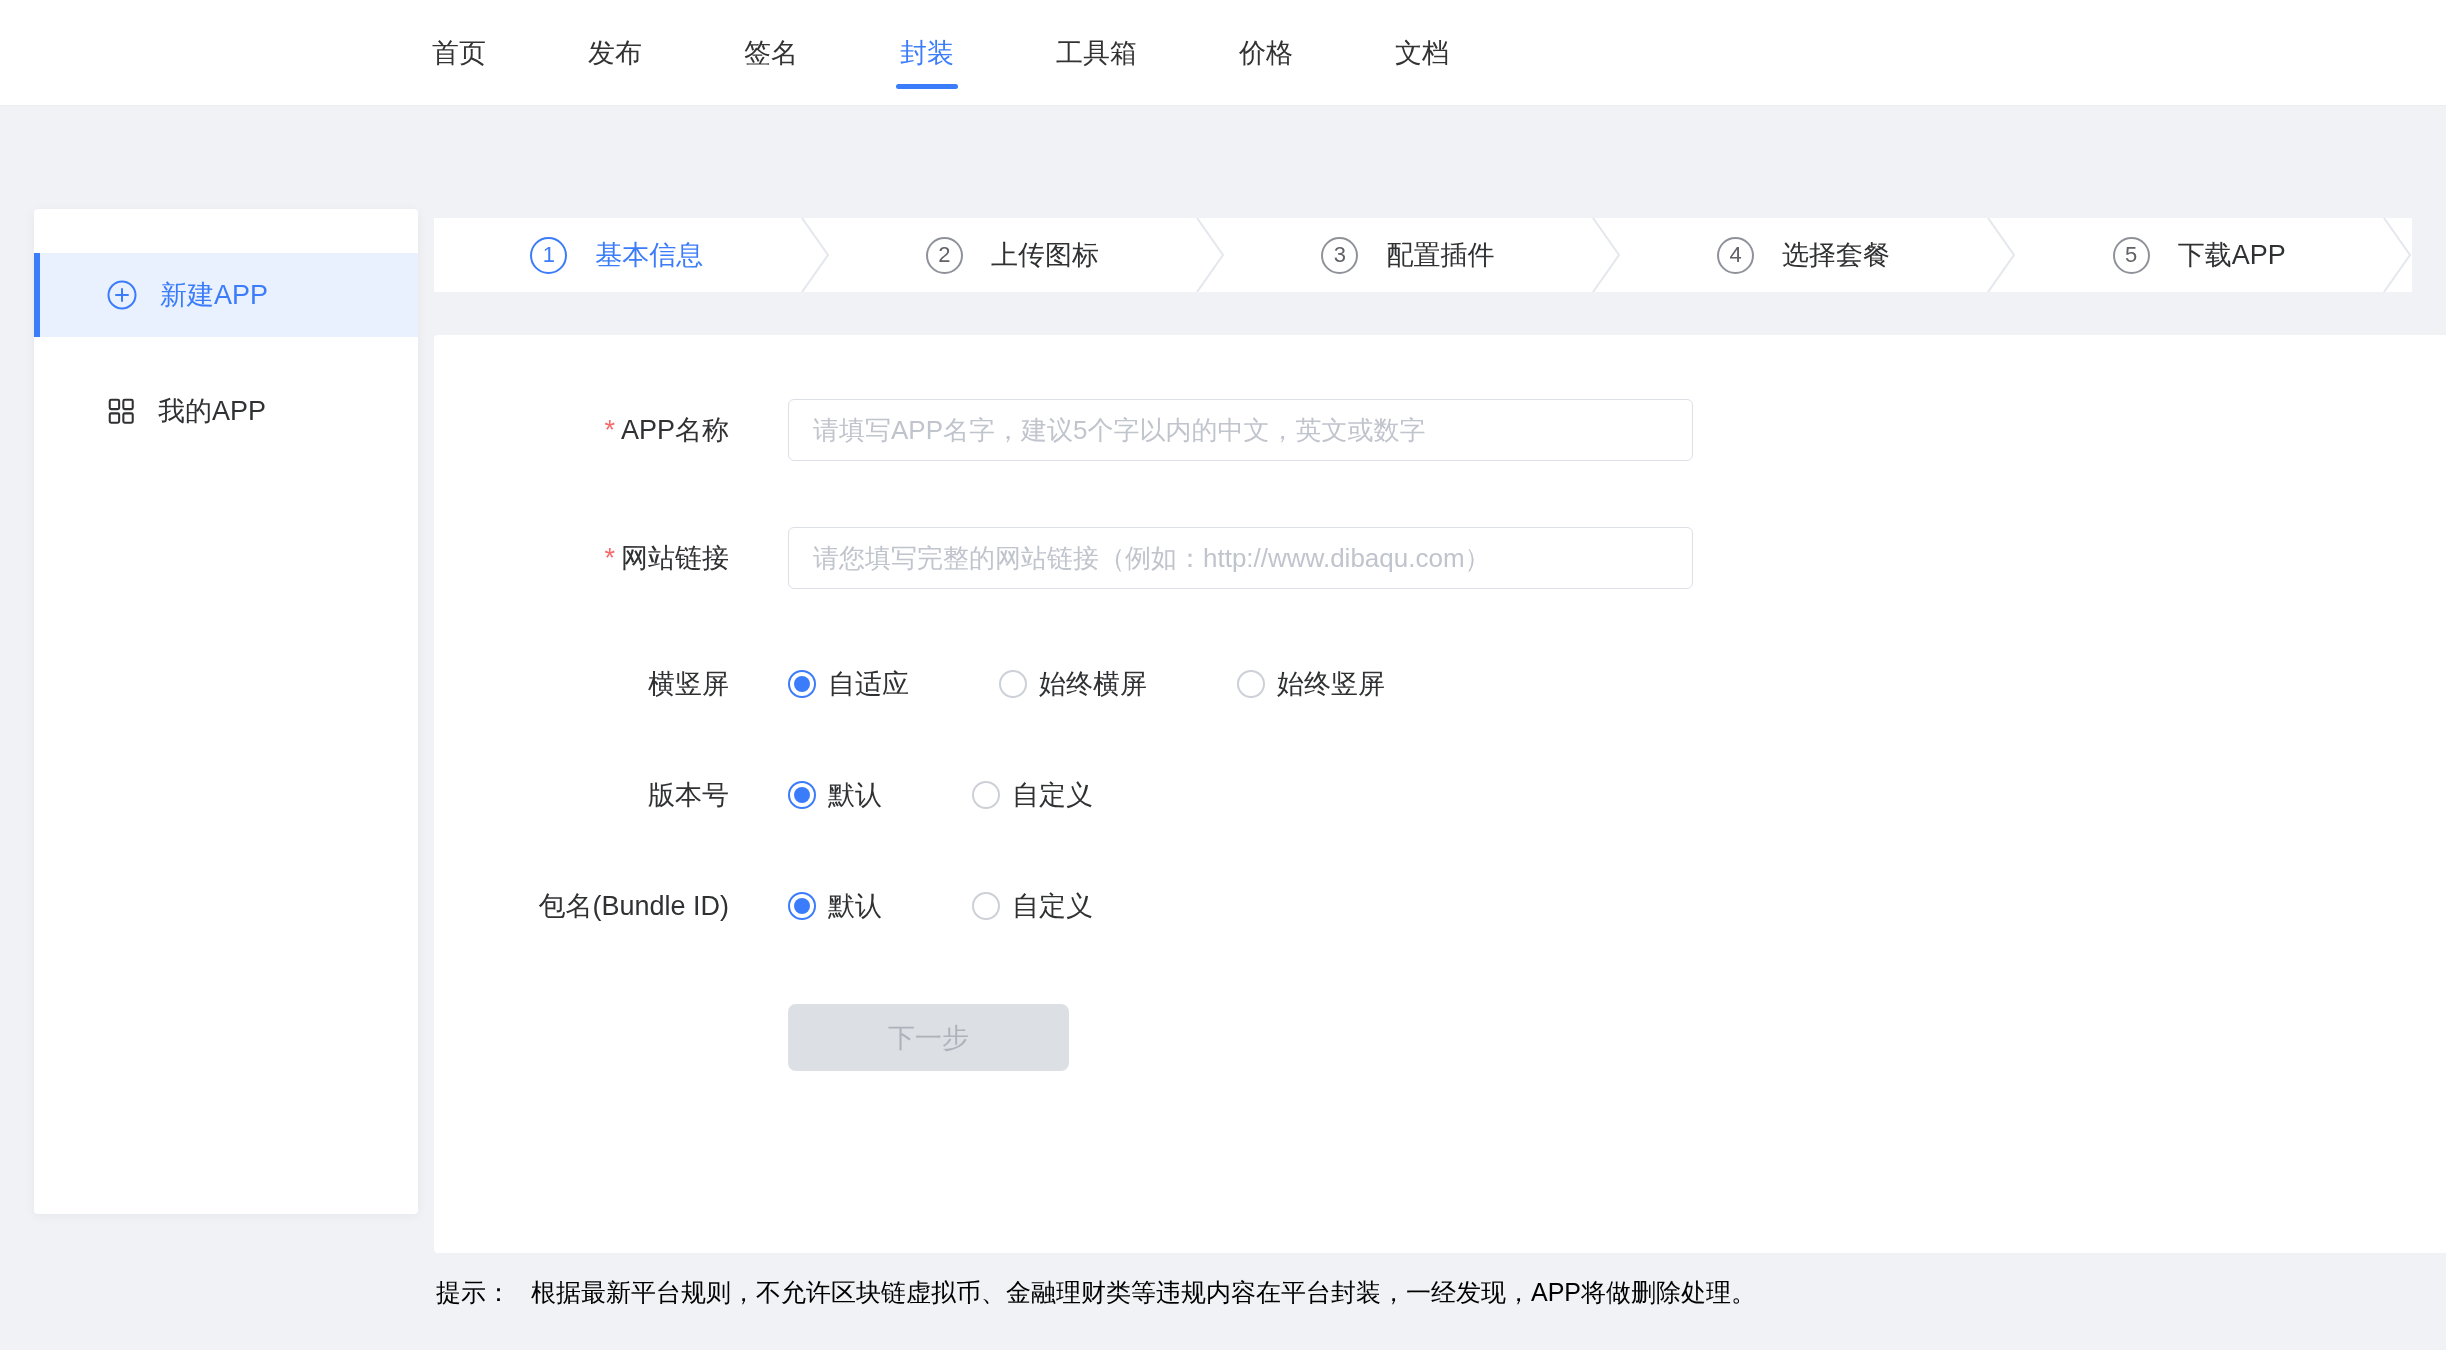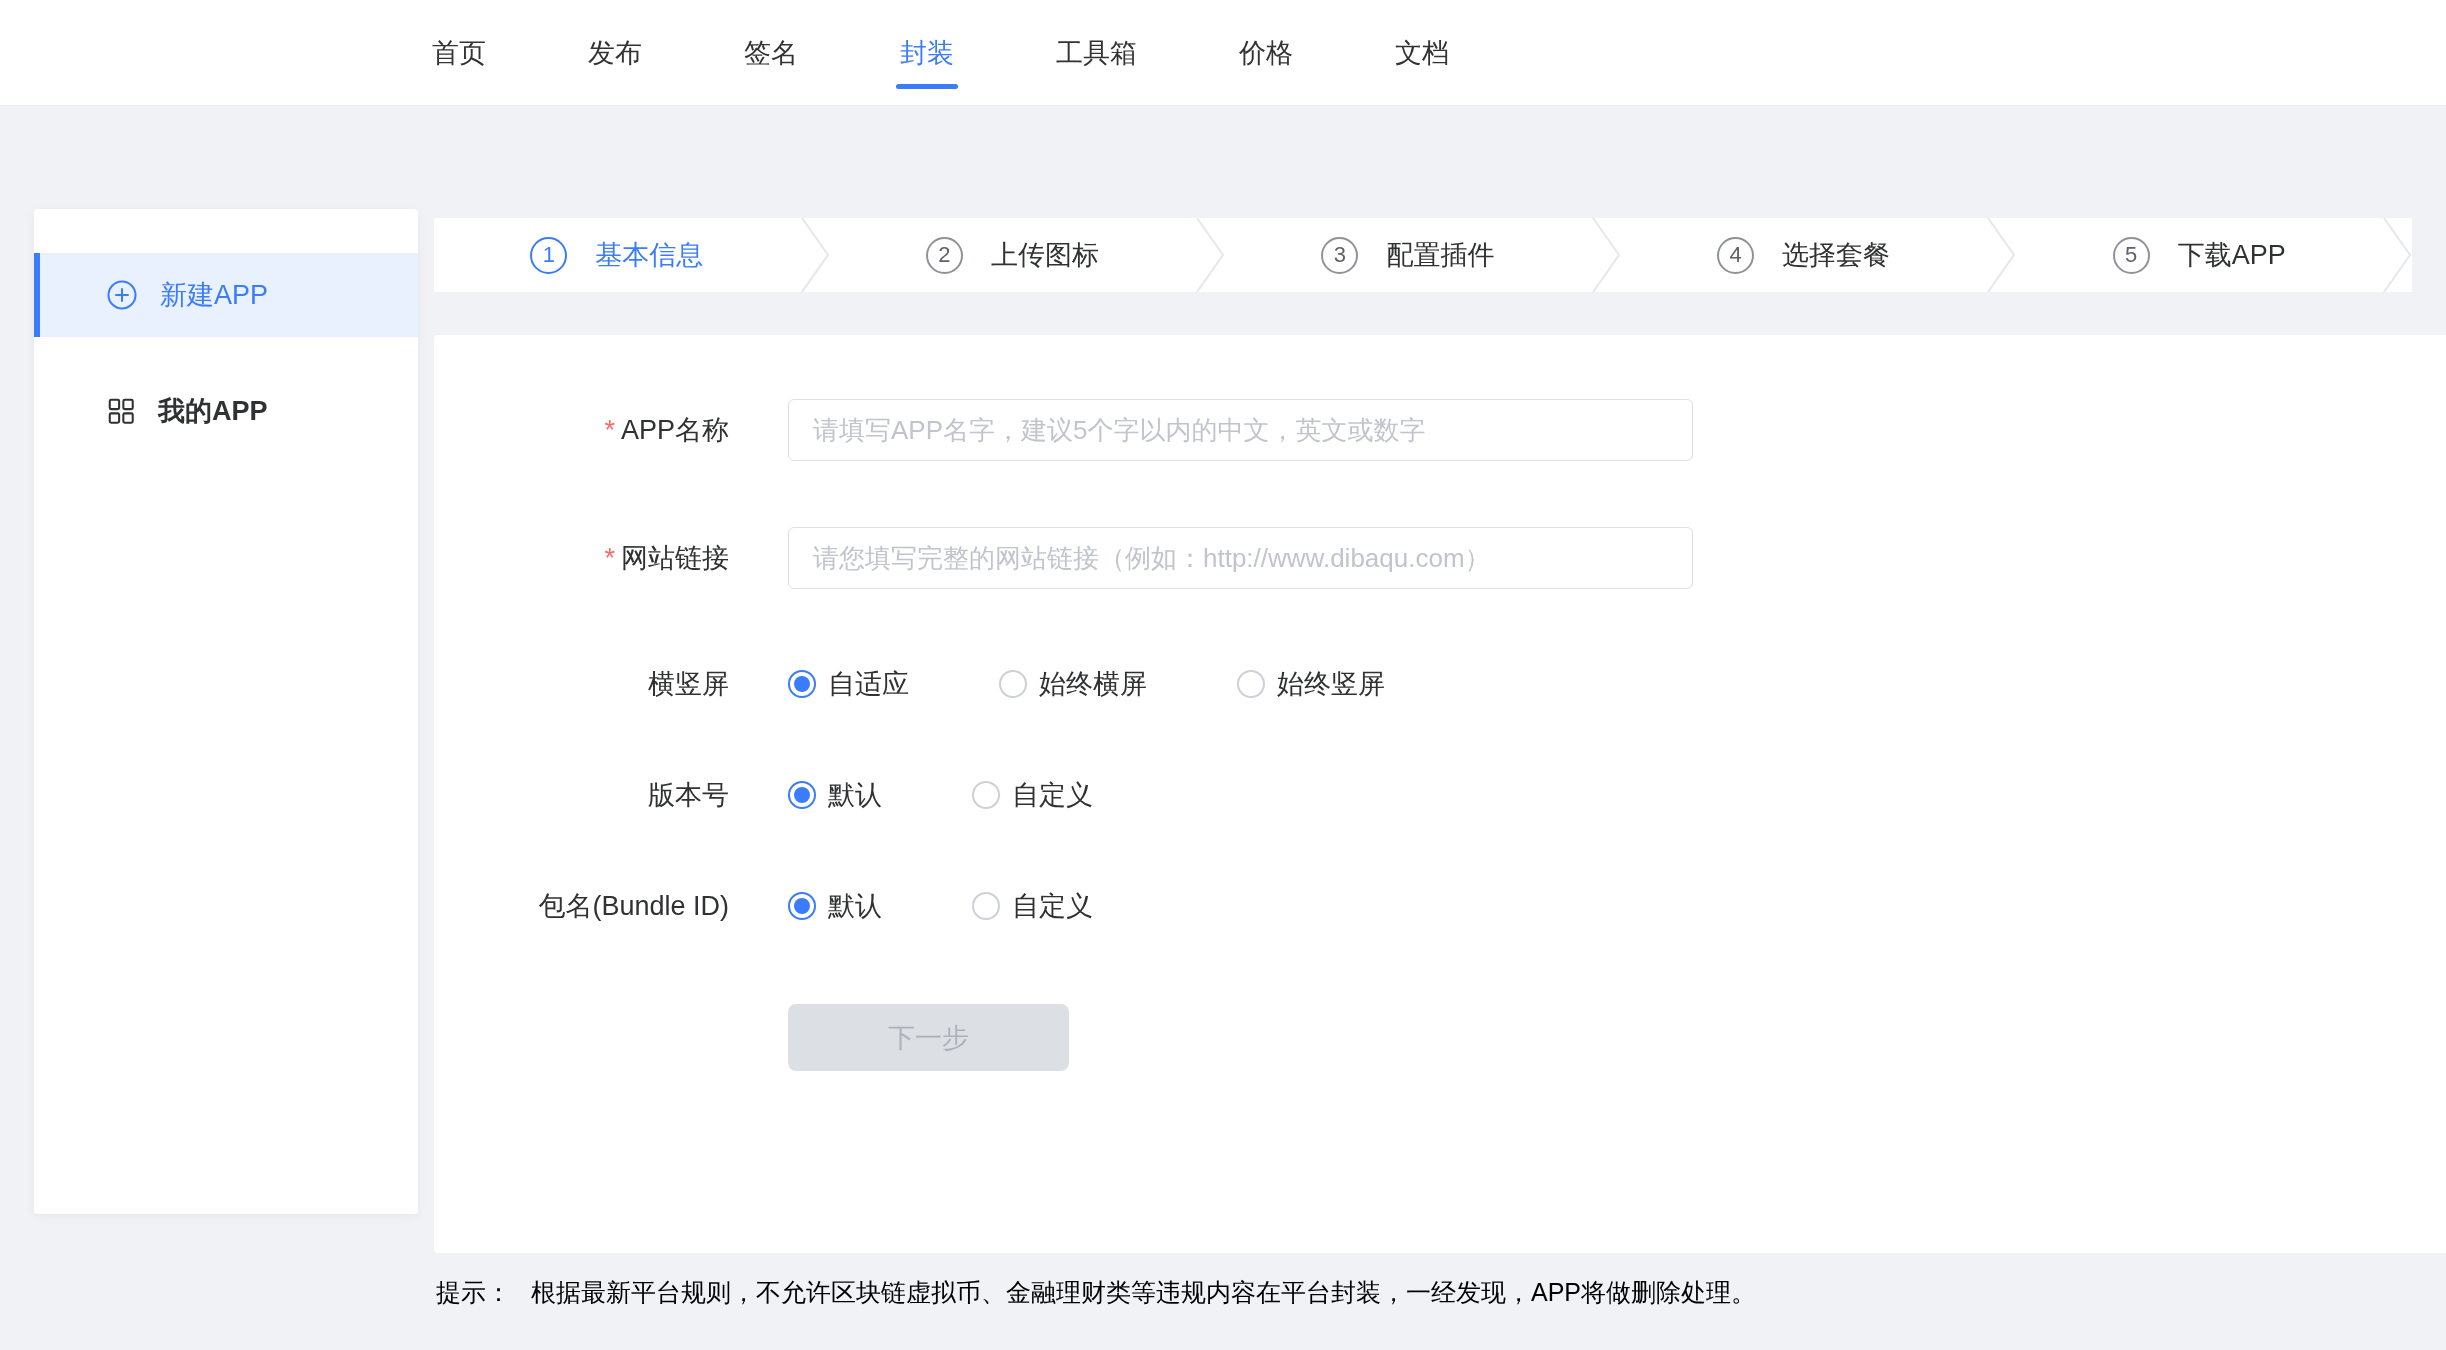--- a/index.html
+++ b/index.html
@@ -34,21 +34,21 @@
   
   .sidebar {
     position:absolute; left:34px; top:209px; width:384px; height:1005px;
     background:#fff; border-radius:4px; box-shadow:0 2px 12px rgba(0,0,0,0.05);
     padding-top:44px;
   }
   .side-item {
     height:84px; display:flex; align-items:center; padding-left:72px; gap:22px;
     font-size:27px; color:#303133; cursor:pointer; position:relative;
   }
-  .side-item + .side-item { margin-top:32px;font-weight:bold; }
+  .side-item + .side-item { margin-top:32px; }
   .side-item.active { background:#e9f1fe; color:#3b7cfa; }
   .side-item.active::before {
     content:""; position:absolute; left:0; top:0; bottom:0; width:6px; background:#3b7cfa;
   }
   .side-icon { display:flex; align-items:center; }
 
   
   .steps {
     position:absolute; left:434px; top:218px; width:1978px; height:74px;
     background:#fff; display:flex; align-items:center;

